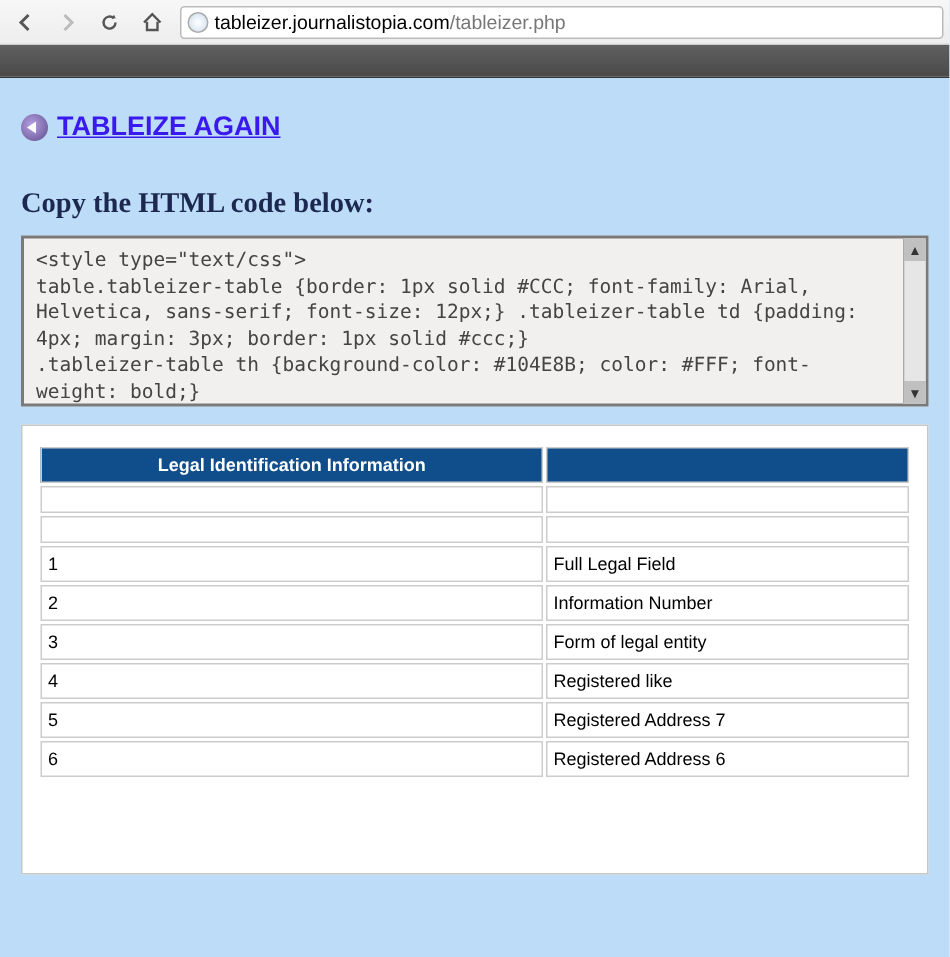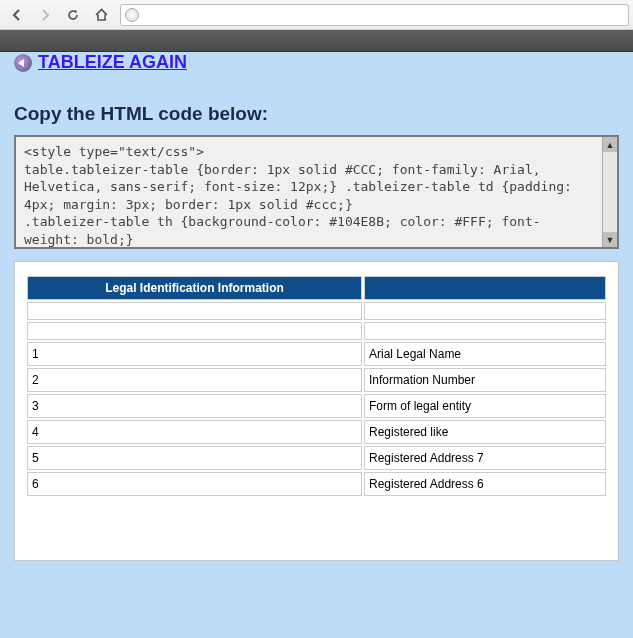--- a/index.html
+++ b/index.html
@@ -49,21 +49,21 @@
   }
   .url-dark{ color:#000; }
   .tabstrip{
     height:22px;
     background:linear-gradient(#5f5f5f,#4a4a4a);
     border-bottom:1px solid #333;
   }
   .page {
     background:#bcdcf7;
     height:586px;
-    padding:0 14px 0 14px;
+    padding:22px 14px 0 14px;
     overflow:hidden;
   }
   .again-row{
     display:flex;align-items:center;gap:6px;margin-bottom:30px;
   }
   .back-icon{
     width:18px;height:18px;border-radius:50%;
     background:radial-gradient(circle at 40% 40%, #b7a0e6, #5c4d87);
     position:relative;
     flex-shrink:0;
@@ -76,20 +76,21 @@
     font-weight:bold;
     font-size:18px;
     color:#3a19ef;
     text-decoration:underline;
   }
   .sec-head{
     font-weight:bold;
     font-size:19px;
     color:#1c2850;
     margin:14px 0 10px;
+    font-family:Liberation Serif, serif;
   }
   .codebox-wrap{
     position:relative;
     border:2px solid #7a7a7a;
     background:#f2f0ef;
     padding:0;
     display:flex;
   }
   .codebox{
     flex:1;
@@ -156,20 +157,21 @@
         <path d="M10 1.8 L11.2 4.4 L8.4 4" fill="#555"></path>
       </svg>
   </div>
   <div class="tbtn">
     <svg width="15" height="15" viewBox="0 0 15 15">
         <path d="M2 8 L7.5 2.5 L13 8 M4 7.5 V13 H11 V7.5" stroke="#555" stroke-width="1.6" fill="none"></path>
       </svg>
   </div>
   <div class="urlbar">
     <span class="globe"></span>
+    <span><span class="url-dark">tableizer.journalistopia.com</span><span>/tableizer.php</span></span>
   </div>
 </div>
 
 <div class="tabstrip"></div>
 
 <div class="page">
 
   <div class="again-row">
     <span class="back-icon"></span>
     <a class="again-link" href="#">TABLEIZE AGAIN</a>
@@ -202,21 +204,21 @@
           <tr>
             <td class="col-a"></td>
             <td></td>
           </tr>
           <tr>
             <td class="col-a"></td>
             <td></td>
           </tr>
           <tr>
             <td class="col-a">1</td>
-            <td>Arial Legal Name</td>
+            <td>Full Legal Field</td>
           </tr>
           <tr>
             <td class="col-a">2</td>
             <td>Information Number</td>
           </tr>
           <tr>
             <td class="col-a">3</td>
             <td>Form of legal entity</td>
           </tr>
           <tr>

